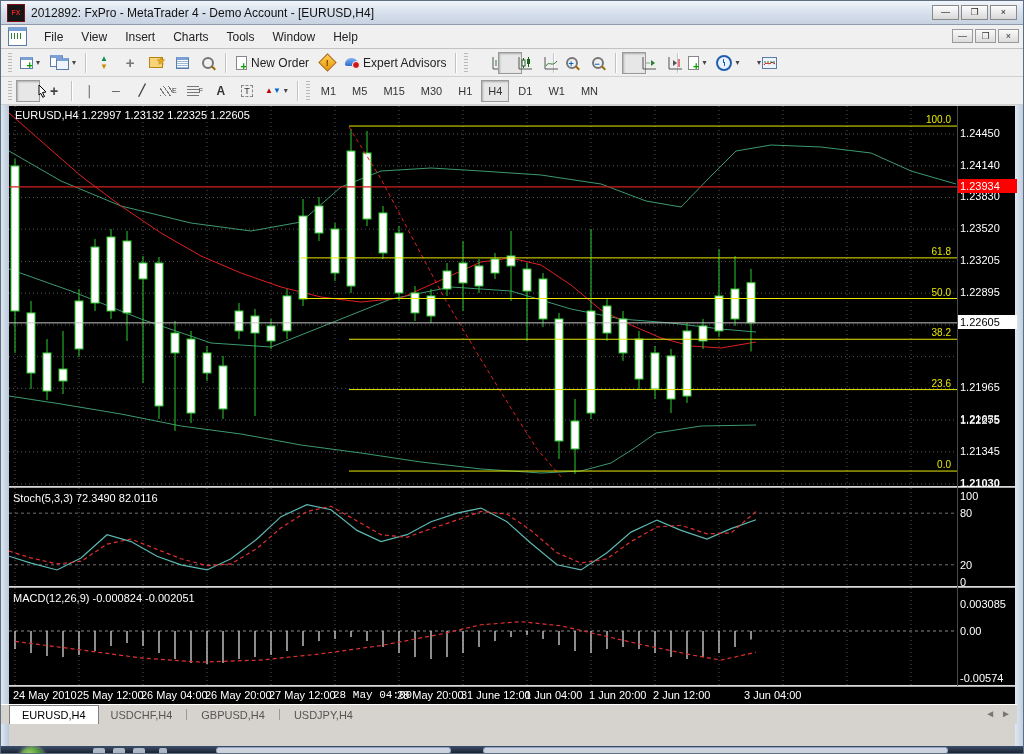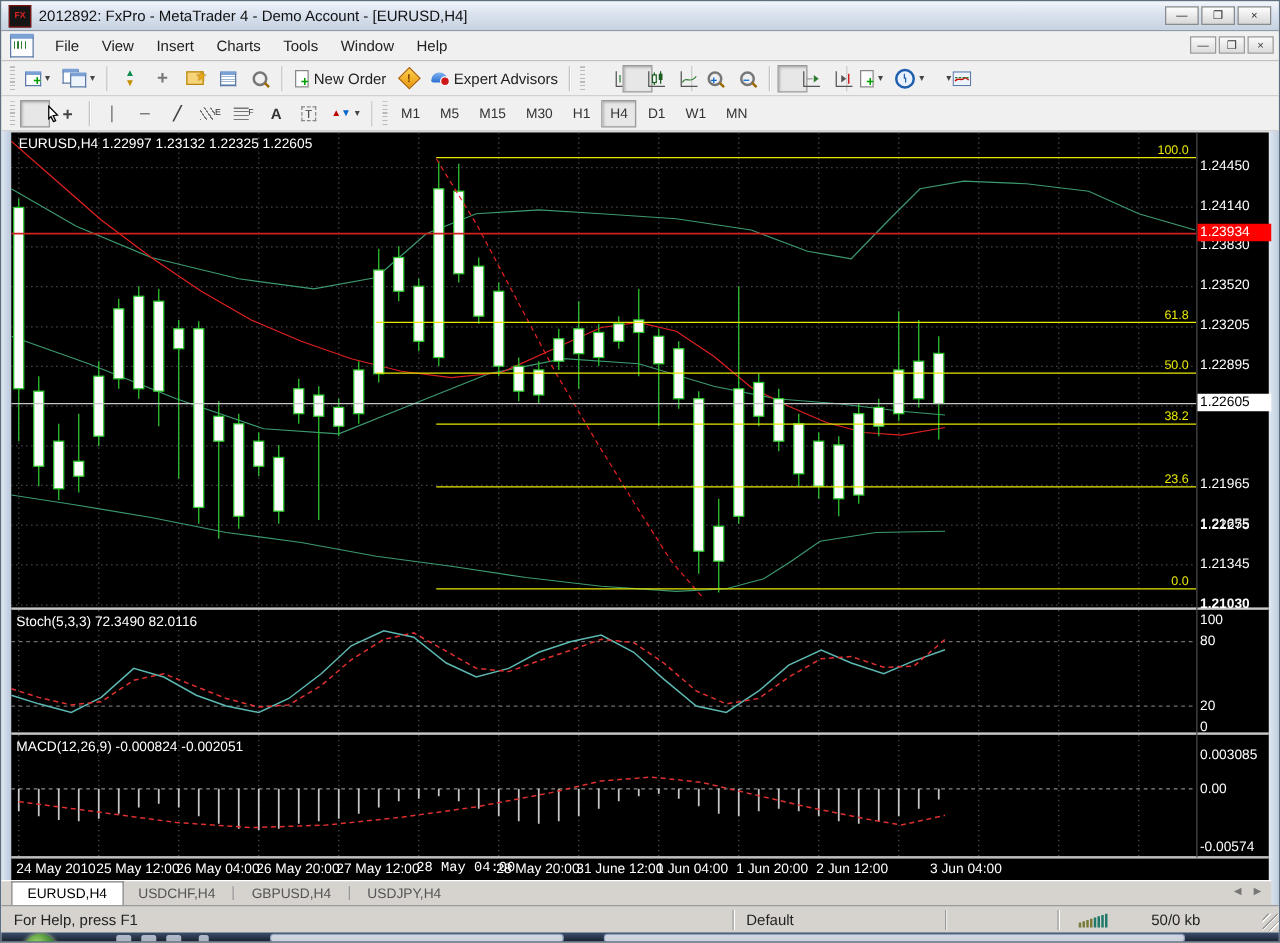--- a/index.html
+++ b/index.html
@@ -643,39 +643,20 @@
         <div class="tab">GBPUSD,H4</div>
         <div class="tabsep"></div>
         <div class="tab">USDJPY,H4</div>
       </div>
     <div class="tabscroll">
       <span>◄</span>
       <span>►</span>
     </div>
   </div>
 
-  <div class="statusbar">
-    <div class="sb-text" style="left:10px;">For Help, press F1</div>
-    <div class="sb-sep" style="left:585px;"></div>
-    <div class="sb-text" style="left:596px;">Default</div>
-    <div class="sb-sep" style="left:755px;"></div>
-    <div class="sb-sep" style="left:845px;"></div>
-    <div class="connbars" style="left:862px;" id="connbars">
-        <i style="height: 4px; background: rgb(122, 122, 58);"></i>
-        <i style="height: 5px; background: rgb(122, 122, 58);"></i>
-        <i style="height: 6px; background: rgb(122, 122, 58);"></i>
-        <i style="height: 7px; background: rgb(122, 122, 58);"></i>
-        <i style="height: 8px; background: rgb(31, 122, 106);"></i>
-        <i style="height: 9px; background: rgb(31, 122, 106);"></i>
-        <i style="height: 10px; background: rgb(31, 122, 106);"></i>
-        <i style="height: 11px; background: rgb(31, 122, 106);"></i>
-      </div>
-    <div class="sb-text" style="left:920px;">50/0 kb</div>
-    <div class="grip"></div>
-  </div>
 
   <div class="taskbar">
     <div class="orb"></div>
     <div class="ql" style="left:92px;"></div>
     <div class="ql" style="left:112px;"></div>
     <div class="ql" style="left:132px;"></div>
     <div class="ql" style="left:158px;width:8px;"></div>
     <div class="tkbtn" style="left:215px;width:235px;"></div>
     <div class="tkbtn" style="left:482px;width:465px;"></div>
   </div>

